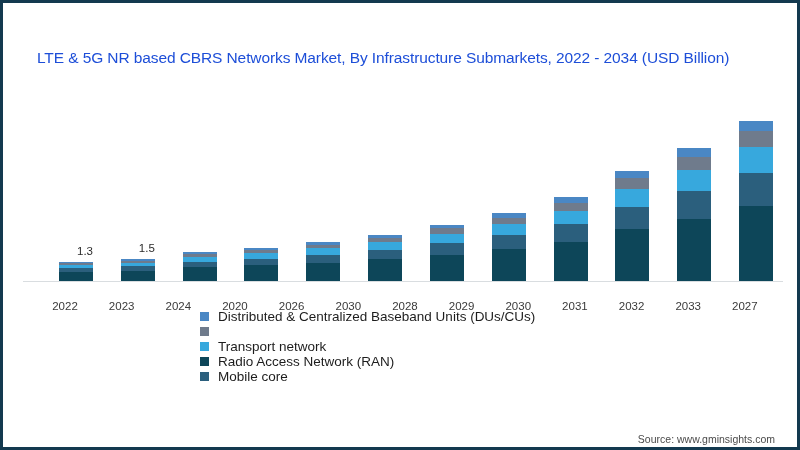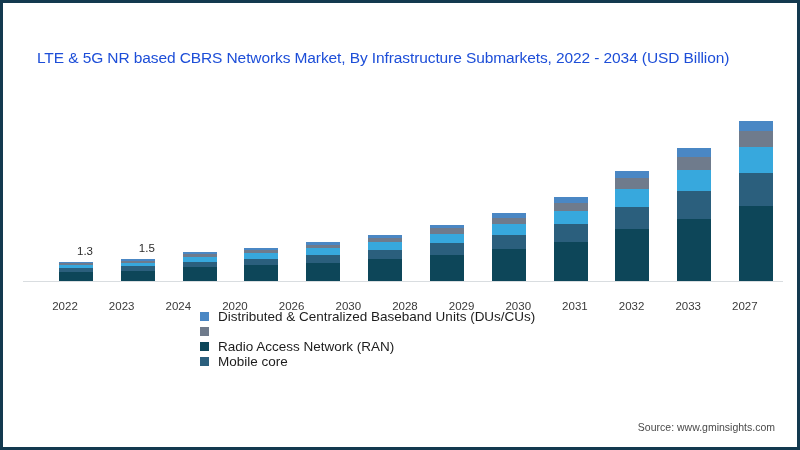--- a/index.html
+++ b/index.html
@@ -109,21 +109,21 @@
   }
   .legend-label {
     font-size: 13.5px;
     color: #1d1d1d;
     line-height: 1;
     white-space: nowrap;
   }
   #source {
     position: absolute;
     right: 22px;
-    bottom: 14px;
+    bottom: 2px;
     font-size: 10.5px;
     color: #4a4a4a;
     text-align: center;
   }
 </style>
 </head>
 <body>
 
 <div id="page">
 
@@ -274,20 +274,24 @@
 
   <div id="legend">
       <div class="legend-item">
         <span class="legend-swatch" style="background: rgb(74, 135, 196);"></span>
         <span class="legend-label">Distributed &amp; Centralized Baseband Units (DUs/CUs)</span>
       </div>
       <div class="legend-item">
         <span class="legend-swatch" style="background: rgb(111, 123, 140);"></span>
       </div>
       <div class="legend-item">
+        <span class="legend-swatch" style="background: rgb(55, 168, 221);"></span>
+        <span class="legend-label">Transport network</span>
+      </div>
+      <div class="legend-item">
         <span class="legend-swatch" style="background: rgb(13, 70, 89);"></span>
         <span class="legend-label">Radio Access Network (RAN)</span>
       </div>
       <div class="legend-item">
         <span class="legend-swatch" style="background: rgb(43, 95, 125);"></span>
         <span class="legend-label">Mobile core</span>
       </div>
     </div>
 
   <div id="source">Source: www.gminsights.com</div>

